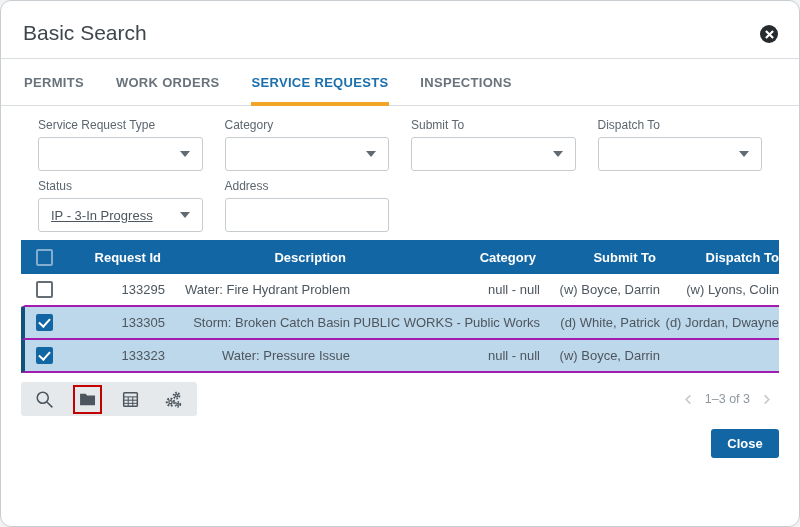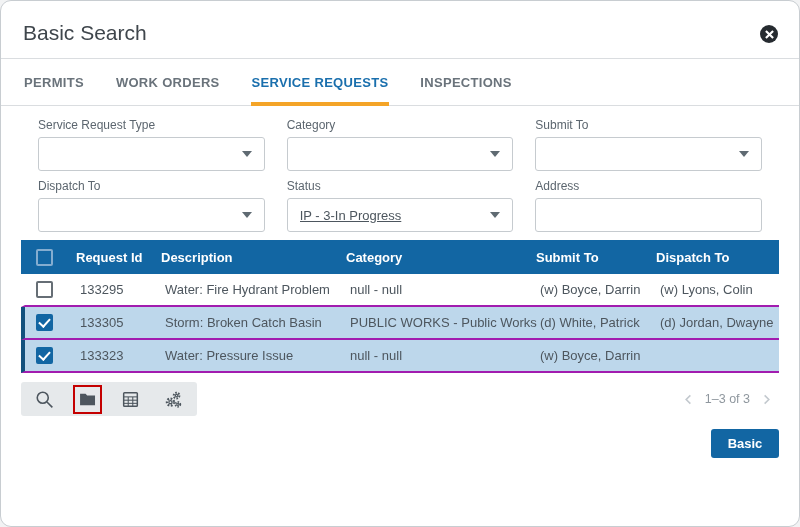--- a/index.html
+++ b/index.html
@@ -22,21 +22,21 @@
     display:flex;align-items:center;justify-content:center;cursor:pointer;margin-top:4px;}
   .close-x svg{width:9px;height:9px;stroke:#fff;stroke-width:2.4;}
 
   
   .tabs{display:flex;gap:30px;padding:0 22px;border-bottom:1px solid var(--divider);}
   .tab{font-size:13px;font-weight:bold;letter-spacing:.3px;color:#6a737b;
     padding:16px 1px 12px;border-bottom:4px solid transparent;margin-bottom:-1px;cursor:pointer;}
   .tab.active{color:var(--tab-blue);border-bottom-color:var(--orange);}
 
   
-  .form{display:grid;grid-template-columns:1fr 1fr 1fr;column-gap:22px;
+  .form{display:grid;grid-template-columns:1fr 1fr 1fr 1fr;column-gap:22px;
     padding:12px 37px 0;}
   .group{margin-bottom:8px;}
   .group label{display:block;font-size:12px;line-height:14px;color:var(--label);margin-bottom:5px;}
   .box{height:34px;border:1px solid var(--border);border-radius:3px;background:#fff;
     display:flex;align-items:center;padding:0 12px;font-size:13px;color:var(--text);cursor:pointer;text-decoration:underline;}
   .box .val{flex:1;white-space:nowrap;overflow:hidden;}
   .caret{width:0;height:0;border-left:5px solid transparent;border-right:5px solid transparent;
     border-top:6px solid #5f6a72;margin-left:8px;}
   .text-input{width:100%;height:34px;border:1px solid var(--border);border-radius:3px;
     padding:0 12px;font-size:13px;color:var(--text);font-family:inherit;outline:none;}
@@ -47,21 +47,21 @@
     border-bottom:2px solid #a21caf;cursor:pointer;}
   .thead{height:34px;background:var(--blue);color:#fff;font-weight:bold;border-left:none;border-bottom:none;}
   .trow.selected{background:var(--sel-bg);border-left-color:var(--sel-border);}
   .c-check{width:55px;flex:none;display:flex;align-items:center;padding-left:11px;}
   .thead .c-check{padding-left:15px;}
   .c-id{width:85px;flex:none;}
   .c-desc{width:185px;flex:none;}
   .c-cat{width:190px;flex:none;}
   .c-sub{width:120px;flex:none;}
   .c-dis{flex:1;}
-  .trow>div{white-space:nowrap;overflow:hidden;}
+  .trow>div{white-space:nowrap;overflow:hidden;text-align:right;}
 
   .cbx{width:17px;height:17px;border:2px solid #666e75;border-radius:2px;background:#fff;
     display:flex;align-items:center;justify-content:center;cursor:pointer;}
   .thead .cbx{background:transparent;border-color:#84add0;}
   .cbx.checked{background:var(--blue);border-color:var(--blue);}
   .cbx.checked::after{content:"";width:5px;height:9px;border-right:2px solid #fff;
     border-bottom:2px solid #fff;transform:rotate(42deg);margin-top:-2px;}
 
   
   .tools-row{display:flex;justify-content:space-between;align-items:center;margin:9px 20px 0;text-align:right;}
@@ -232,16 +232,16 @@
       <span>1–3 of 3</span>
       <span class="pg-chev">
         <svg viewBox="0 0 14 14" fill="none" stroke="currentColor" stroke-width="1.7">
             <polyline points="5,2.5 9.5,7 5,11.5"></polyline>
           </svg>
       </span>
     </div>
   </div>
 
   <div class="footer">
-    <button class="btn-close">Basic</button>
+    <button class="btn-close">Close</button>
   </div>
 
 </div>
 
 </body></html>

